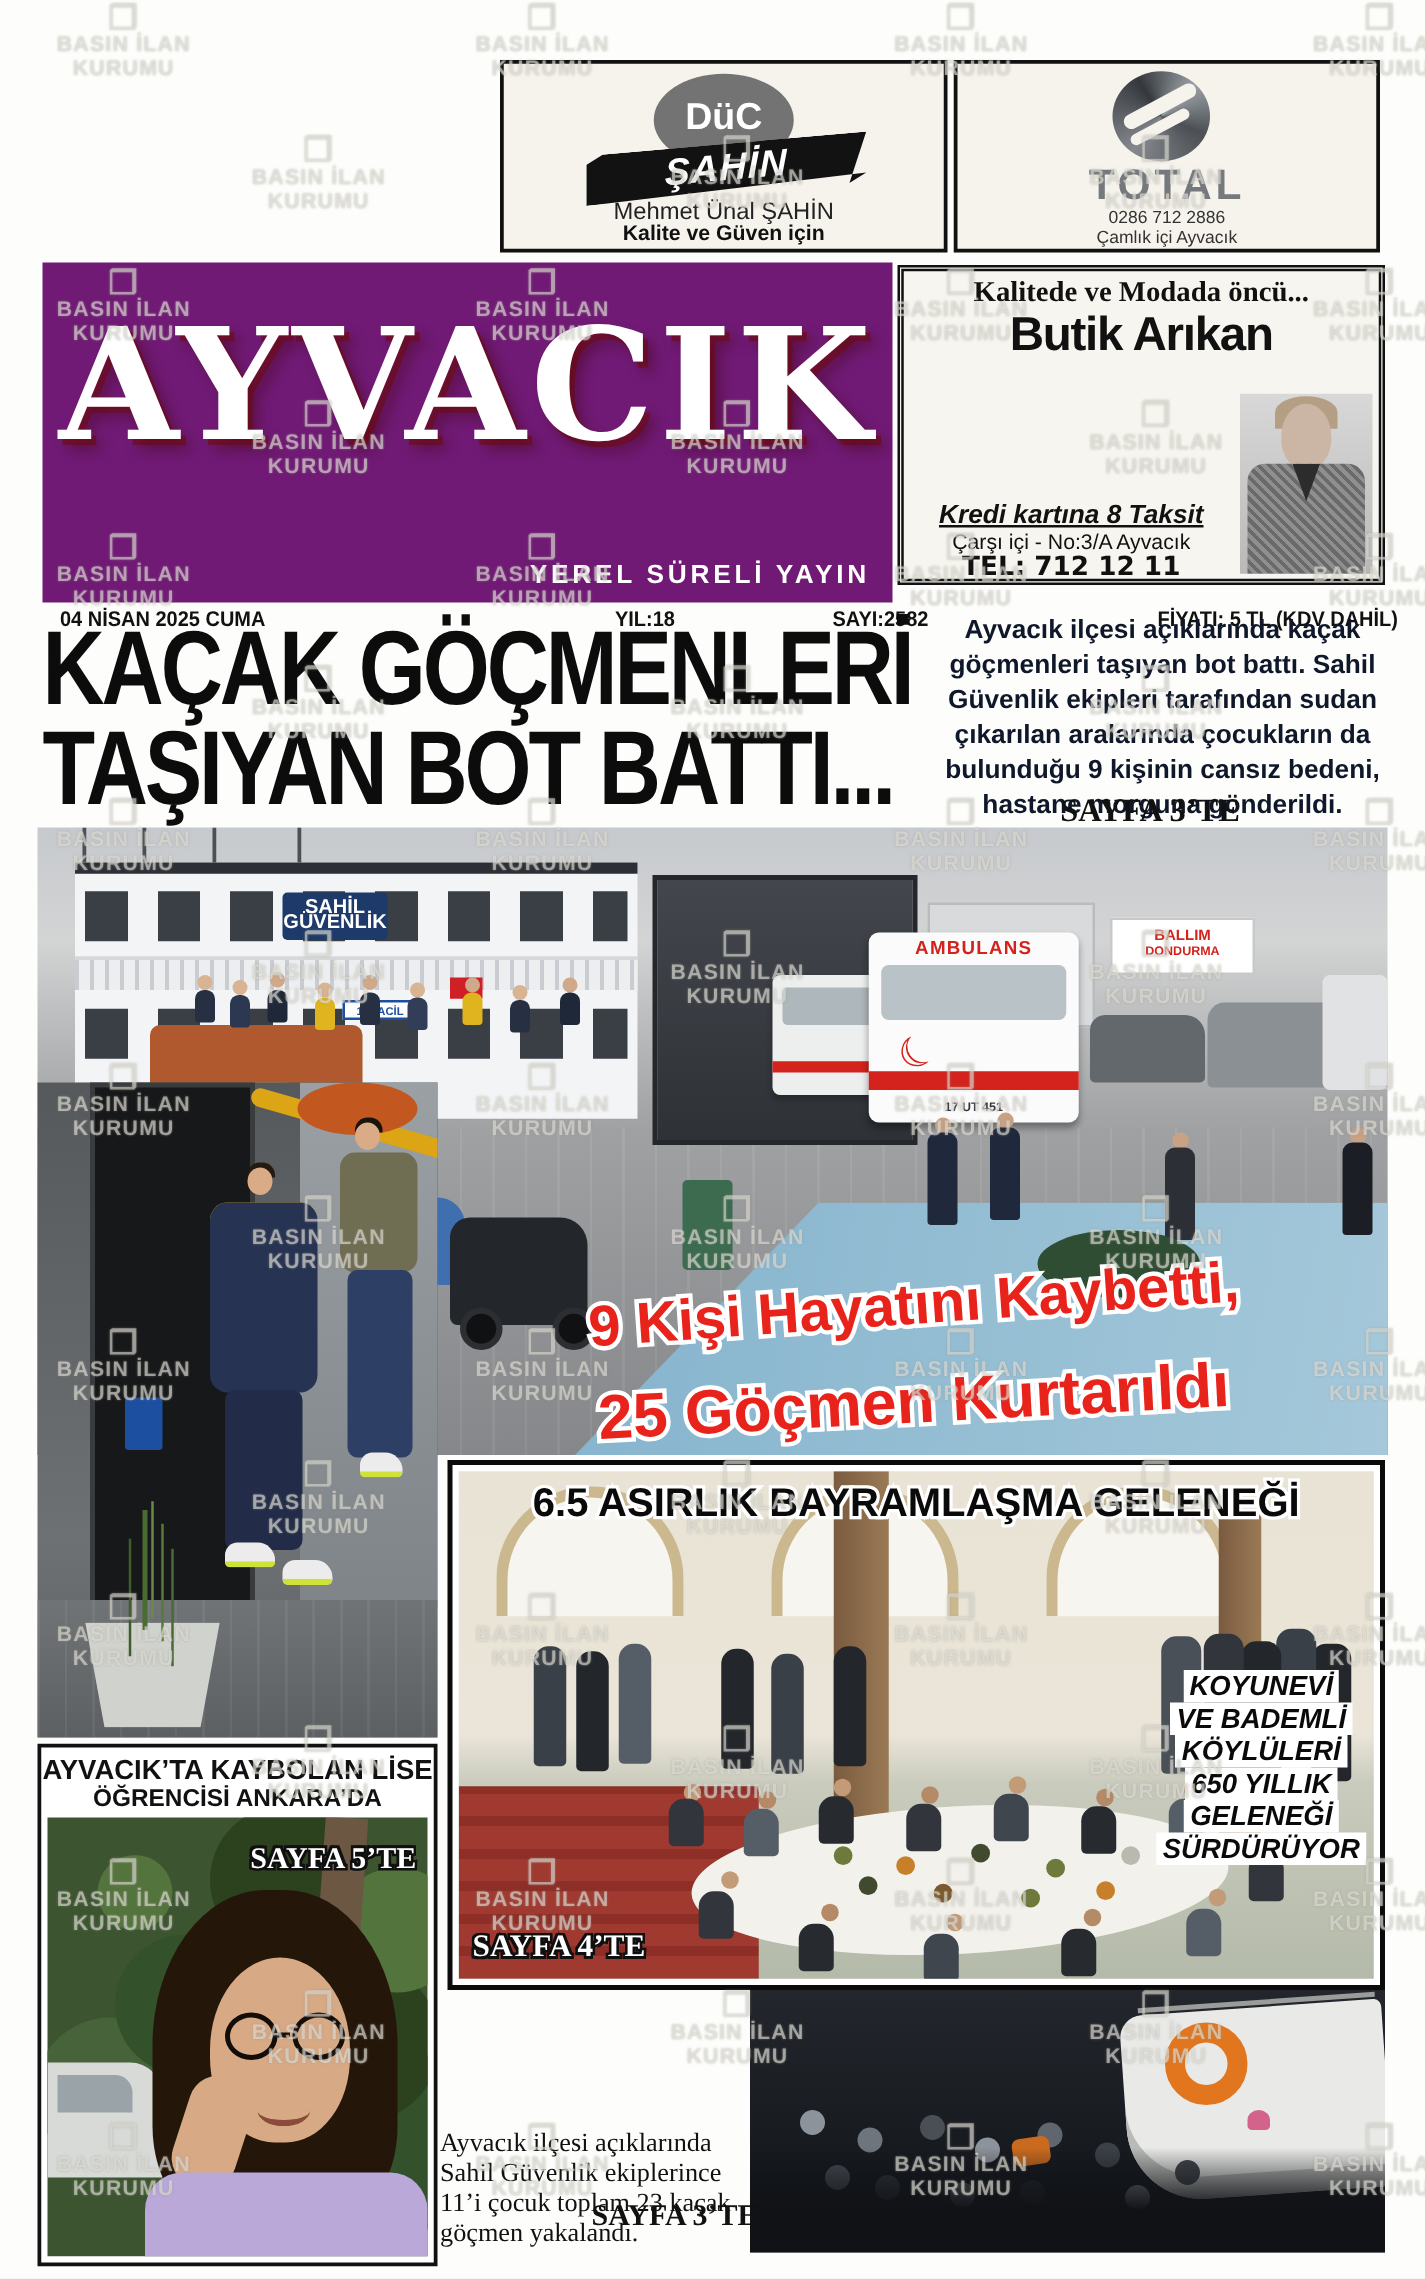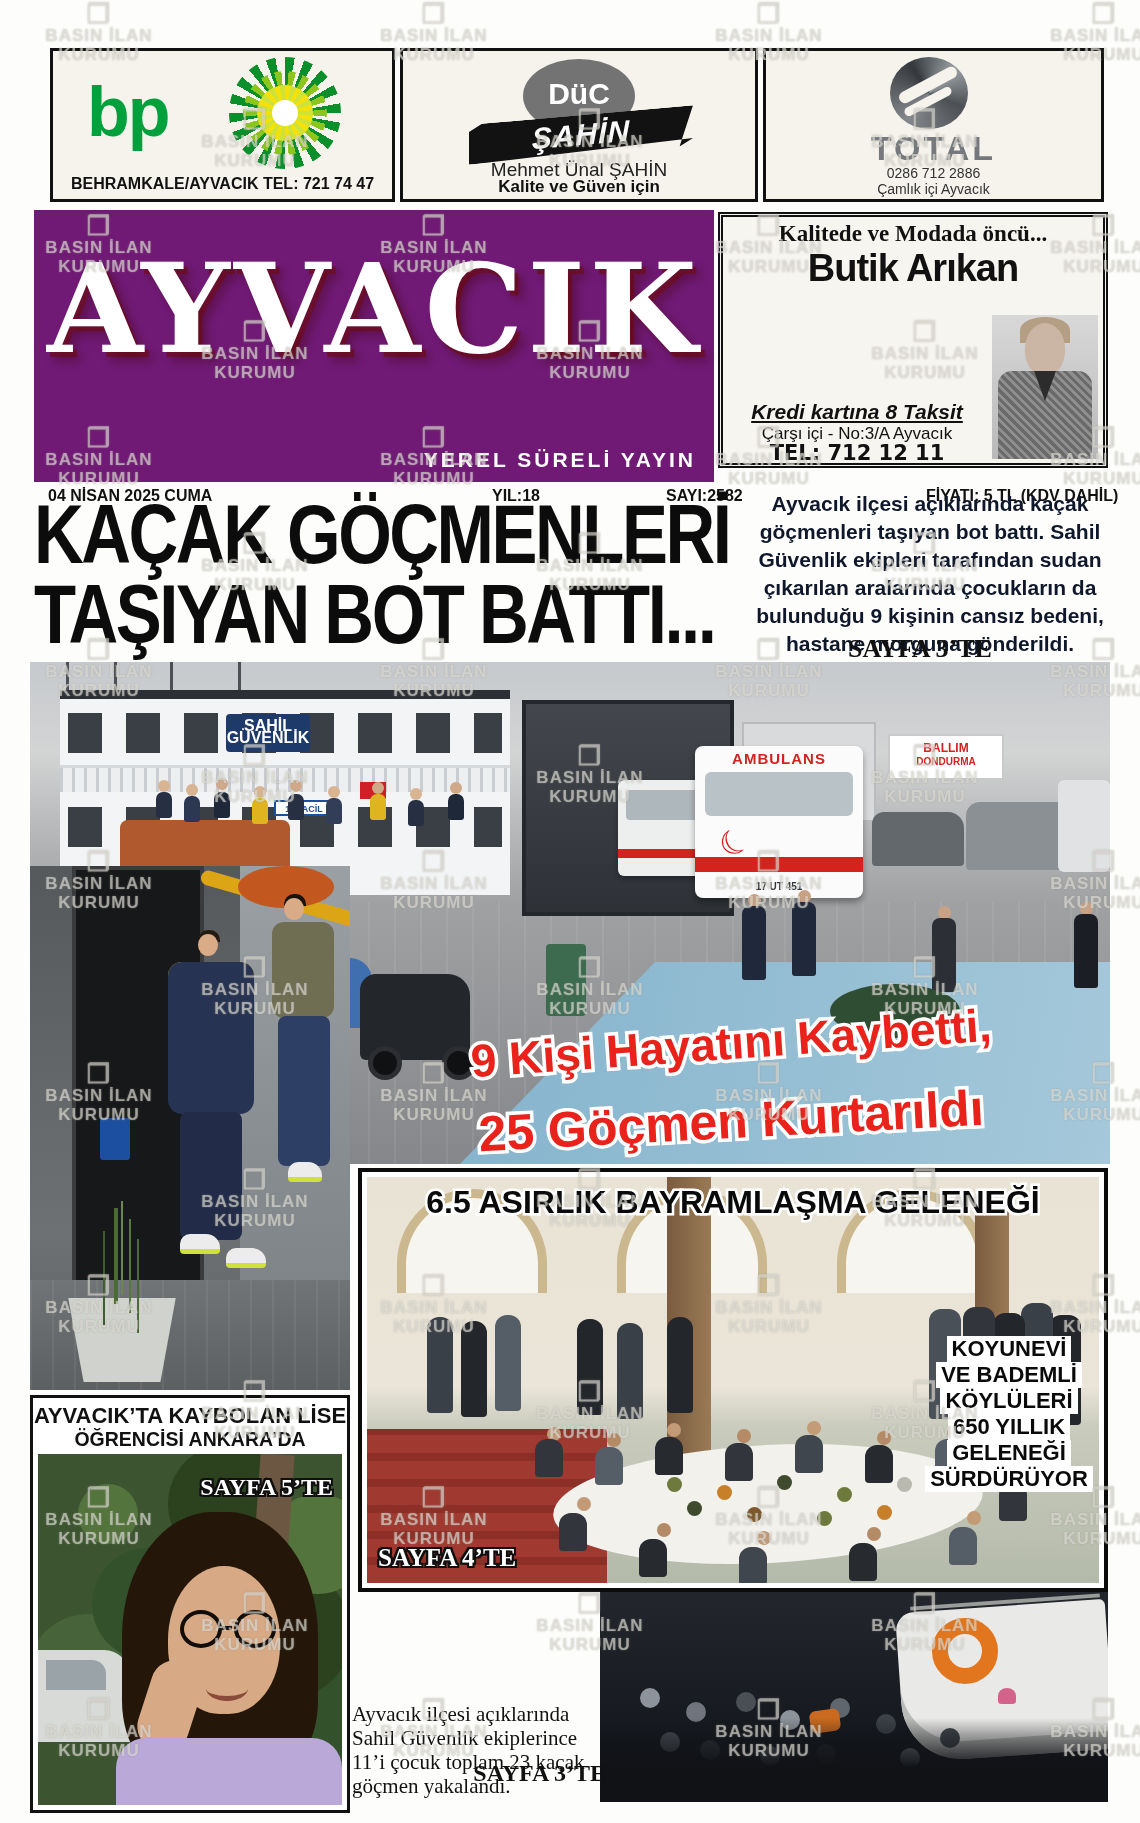--- a/index.html
+++ b/index.html
@@ -133,21 +133,21 @@
   .pillar{position:absolute;background:linear-gradient(90deg,#7a5b3f,#9a7a55);}
   .carpet{position:absolute;left:0;top:252px;width:240px;height:154px;
           background:repeating-linear-gradient(0deg,#a03a30 0 18px,#8d2f27 18px 26px);}
   .cloth{position:absolute;left:186px;top:268px;width:430px;height:118px;background:#f2f1ec;border-radius:50%;transform:rotate(-3deg);}
   .food{position:absolute;left:300px;top:300px;width:15px;height:15px;border-radius:50%;background:#6d7a3c;
         box-shadow:50px 8px 0 #c87f2a,110px -2px 0 #3f4a2e,170px 10px 0 #6d7a3c,230px 0 0 #b9b9b0,80px 30px 0 #7c5a2e,150px 34px 0 #6d7a3c,210px 28px 0 #c87f2a,20px 24px 0 #3f4a2e;}
   .mheads{position:absolute;width:14px;height:14px;border-radius:50%;background:#c39b77;}
   .mbodies{position:absolute;width:28px;height:38px;border-radius:12px 12px 4px 4px;background:#32363c;}
   #bayram-title{position:absolute;left:0;right:0;top:12px;text-align:center;font-weight:700;font-size:32px;color:#0a0a0a;z-index:3;}
   #bayram-ref{position:absolute;left:16px;bottom:16px;font-family:"Liberation Serif",serif;font-weight:700;font-size:25px;color:#fff;z-index:3;}
-  #koyunevi{position:absolute;right:6px;top:164px;width:178px;text-align:center;z-index:3;}
+  #koyunevi{position:absolute;right:6px;top:164px;width:178px;text-align:center;z-index:3;font-style:italic;}
   #koyunevi span{display:inline-block;background:#fff;padding:0 5px;font-weight:700;font-size:22px;line-height:26px;color:#0a0a0a;}
   
   #student{position:absolute;left:30px;top:1395px;width:320px;height:418px;border:3px solid #111;background:#fff;box-sizing:border-box;z-index:6;}
   #student .t1{position:absolute;left:0;right:0;top:5px;text-align:center;font-weight:700;font-size:22px;}
   #student .t2{position:absolute;left:0;right:0;top:30px;text-align:center;font-weight:700;font-size:19.5px;}
   #girl{left:5px;top:56px;width:304px;height:351px;background:#3c5530;}
   .g-blobs{position:absolute;left:40px;top:30px;width:60px;height:60px;border-radius:50%;background:#54743d;
            box-shadow:120px -10px 0 30px #2c421f,210px 30px 0 20px #54743d,40px 90px 0 26px #33512b,180px 120px 0 34px #2c421f,-20px 160px 0 30px #46633a,240px 200px 0 40px #33512b;}
   .g-trunk{position:absolute;left:216px;top:0;width:34px;height:190px;background:#6b5742;transform:rotate(4deg);}
   .g-car{position:absolute;left:0;top:196px;width:92px;height:92px;background:#d7dad6;border-radius:0 26px 0 0;}
@@ -179,32 +179,20 @@
   #watermarks{position:absolute;left:0;top:0;width:1140px;height:1823px;z-index:40;pointer-events:none;}
   .wm{position:absolute;width:150px;text-align:center;font-weight:700;font-size:17px;line-height:19px;
       color:rgba(235,233,226,.55);text-shadow:0 0 2px rgba(150,148,140,.55);letter-spacing:1px;}
   .wm .wm-box{display:block;font-size:26px;line-height:24px;color:rgba(235,233,226,.5);}
 </style>
 </head>
 <body>
 
 <div id="page">
 
-  <div class="adbox" style="left:50px;width:345px;">
-    <div class="abs" style="left:34px;top:26px;">
-      <span class="bp-word" style="vertical-align:top;">bp</span>
-    </div>
-    <div class="abs bp-flower" style="left:176px;top:6px;">
-      <div class="bp-f bp-f1"></div>
-      <div class="bp-f bp-f2"></div>
-      <div class="bp-f bp-f3"></div>
-      <div class="bp-f bp-f4"></div>
-    </div>
-    <div class="bp-line">BEHRAMKALE/AYVACIK TEL: 721 74 47</div>
-  </div>
 
   <div class="adbox" style="left:400px;width:358px;">
     <div class="sahin-oval">DüC</div>
     <div class="sahin-ribbon">ŞAHİN</div>
     <div class="sahin-t1">Mehmet Ünal ŞAHİN</div>
     <div class="sahin-t2" style="top:126px;">Kalite ve Güven için</div>
     <div class="sahin-t3" style="top:131px;position:absolute;top:131px;">Doğru tercih</div>
   </div>
 
   <div class="adbox" style="left:763px;width:341px;">

